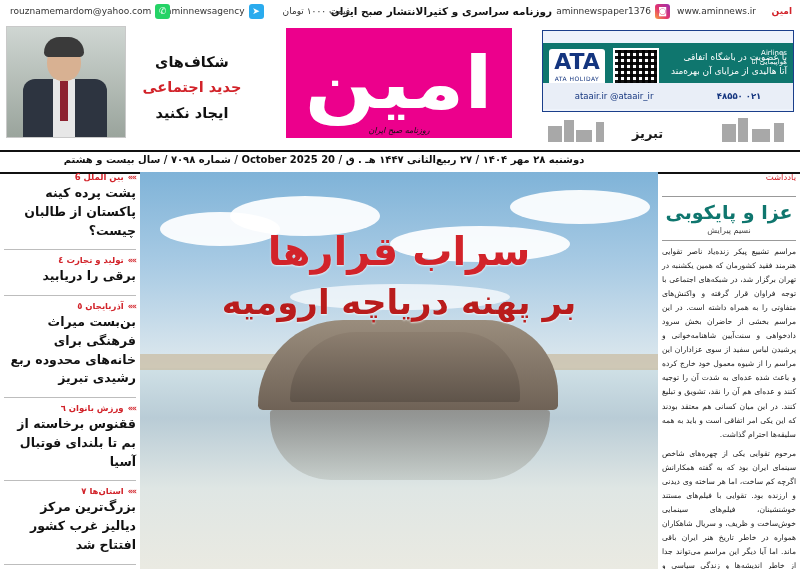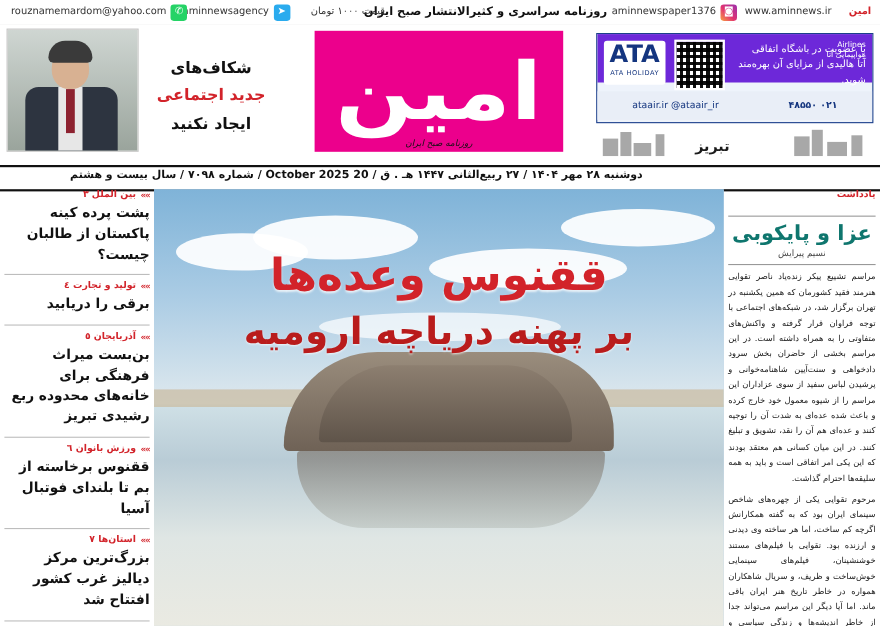--- a/index.html
+++ b/index.html
@@ -41,21 +41,21 @@
   .teaser .t2{color:#d2232a;}
   .teaser .t3{color:#111;}
 
   
   .nameplate{position:absolute;top:6px;left:286px;width:226px;height:110px;background:#ec008c;display:flex;align-items:center;justify-content:center;}
   .nameplate .word{color:#fff;font-size:72px;font-weight:bold;line-height:.95;transform:scaleX(1.15);letter-spacing:-2px;}
   .np-sub{position:absolute;top:104px;left:286px;width:226px;text-align:center;font-size:8px;color:#111;font-style:italic;}
 
   
   .adbox{position:absolute;top:8px;left:542px;width:250px;height:80px;border:1px solid #1b3f8b;background:#eef3fb;overflow:hidden;}
-  .ad-top{position:absolute;top:0;left:0;width:250px;height:44px;background:#6d28d9;}
+  .ad-top{position:absolute;top:12px;left:0;width:250px;height:44px;background:#0f766e;}
   .ad-logo{position:absolute;top:6px;left:6px;width:56px;height:40px;background:#fff;border-radius:3px;text-align:center;}
   .ad-logo .bld{font-size:22px;color:#14357f;font-weight:bold;line-height:26px;}
   .ad-logo .cap{font-size:6px;color:#14357f;letter-spacing:.5px;}
   .ad-qr{position:absolute;top:5px;left:70px;width:42px;height:42px;background:
      repeating-linear-gradient(90deg,#fff 0 3px,#111 3px 6px),
      repeating-linear-gradient(0deg,#fff 0 3px,#111 3px 6px);
      background-blend-mode:multiply;border:2px solid #fff;}
   .ad-txt{position:absolute;top:8px;left:120px;width:124px;color:#fff;text-align:right;font-size:9px;line-height:1.55;}
   .ad-air{position:absolute;top:6px;right:6px;font-size:7px;color:#fff;text-align:right;line-height:1.3;}
   .ad-bot{position:absolute;top:52px;left:0;width:250px;height:26px;background:#e9eef7;color:#14357f;font-size:8.5px;display:flex;align-items:center;justify-content:space-around;}
@@ -89,21 +89,21 @@
   .mp-water{position:absolute;top:196px;left:0;width:518px;height:201px;background:linear-gradient(#cfe0e6 0%,#b9ccd6 25%,#dfe6e4 60%,#eaeae2 100%);}
   .mp-hill{position:absolute;left:118px;top:148px;width:300px;height:90px;background:linear-gradient(#9a8d7d,#6f6256);border-radius:140px 120px 8px 8px;}
   .mp-hill2{position:absolute;left:150px;top:160px;width:230px;height:70px;background:linear-gradient(#8d7f70,#5f544a);border-radius:110px 100px 6px 6px;}
   .mp-refl{position:absolute;left:130px;top:238px;width:280px;height:70px;background:linear-gradient(#6f6256,#b6bdb8);opacity:.55;border-radius:6px 6px 120px 110px;}
   .mp-shore{position:absolute;left:0;top:182px;width:518px;height:16px;background:#cbbfa8;opacity:.8;}
   .overlay{position:absolute;top:52px;left:0;width:518px;text-align:center;direction:rtl;}
   .overlay .l1{font-size:40px;font-weight:bold;color:#d2232a;line-height:1.35;text-shadow:0 1px 2px rgba(255,255,255,.75);}
   .overlay .l2{font-size:34px;font-weight:bold;color:#b91c1c;line-height:1.45;text-shadow:0 1px 2px rgba(255,255,255,.75);}
 
   
-  .r-kicker{font-size:8.5px;color:#d2232a;font-weight:bold;direction:rtl;margin-bottom:14px;}
+  .r-kicker{font-size:8.5px;color:#d2232a;font-weight:normal;direction:rtl;margin-bottom:14px;}
   .r-title{font-size:19px;font-weight:bold;color:#0f766e;text-align:center;direction:rtl;margin:2px 0 3px;}
   .r-byline{font-size:8px;color:#444;text-align:center;direction:rtl;margin-bottom:5px;}
   .r-rule{border-top:1px solid #999;margin:4px 0;}
   .r-body{font-size:7.6px;line-height:1.85;color:#1a1a1a;text-align:justify;direction:rtl;}
   .r-body p{margin:0 0 5px 0;}
 </style>
 </head>
 <body>
 
 <div class="page">
@@ -200,21 +200,21 @@
 
   <div class="datebar">
     <div class="inner">دوشنبه ۲۸ مهر ۱۴۰۴ / ۲۷ ربیع‌الثانی ۱۴۴۷ هـ . ق / 20 October 2025 / شماره ۷۰۹۸ / سال بیست و هشتم</div>
   </div>
 
   <div class="leftcol">
 
     <div class="side-item">
       <div class="kicker">
           <span class="arrows">»»</span>
-          <span>بین الملل ۳</span>
+          <span>بین الملل 6</span>
         </div>
       <div class="side-title">پشت پرده کینه پاکستان از طالبان چیست؟</div>
     </div>
     <div class="side-sep"></div>
 
     <div class="side-item">
       <div class="kicker">
           <span class="arrows">»»</span>
           <span>تولید و تجارت ٤</span>
         </div>
@@ -259,21 +259,21 @@
       <div class="cloud" style="left:250px;top:54px;width:180px;height:36px;"></div>
       <div class="cloud" style="left:370px;top:18px;width:140px;height:34px;"></div>
       <div class="cloud" style="left:150px;top:112px;width:220px;height:26px;opacity:.7;"></div>
       <div class="mp-water"></div>
       <div class="mp-shore"></div>
       <div class="mp-hill"></div>
       <div class="mp-hill2"></div>
       <div class="mp-refl"></div>
 
       <div class="overlay">
-        <div class="l1">ققنوس وعده‌ها</div>
+        <div class="l1">سراب قرار‌ها</div>
         <div class="l2">بر پهنه دریاچه ارومیه</div>
       </div>
     </div>
   </div>
 
   <div class="rightcol">
     <div class="r-kicker">یادداشت</div>
     <div class="r-rule"></div>
     <div class="r-title">عزا و پایکوبی</div>
     <div class="r-byline">نسیم پیرایش</div>

